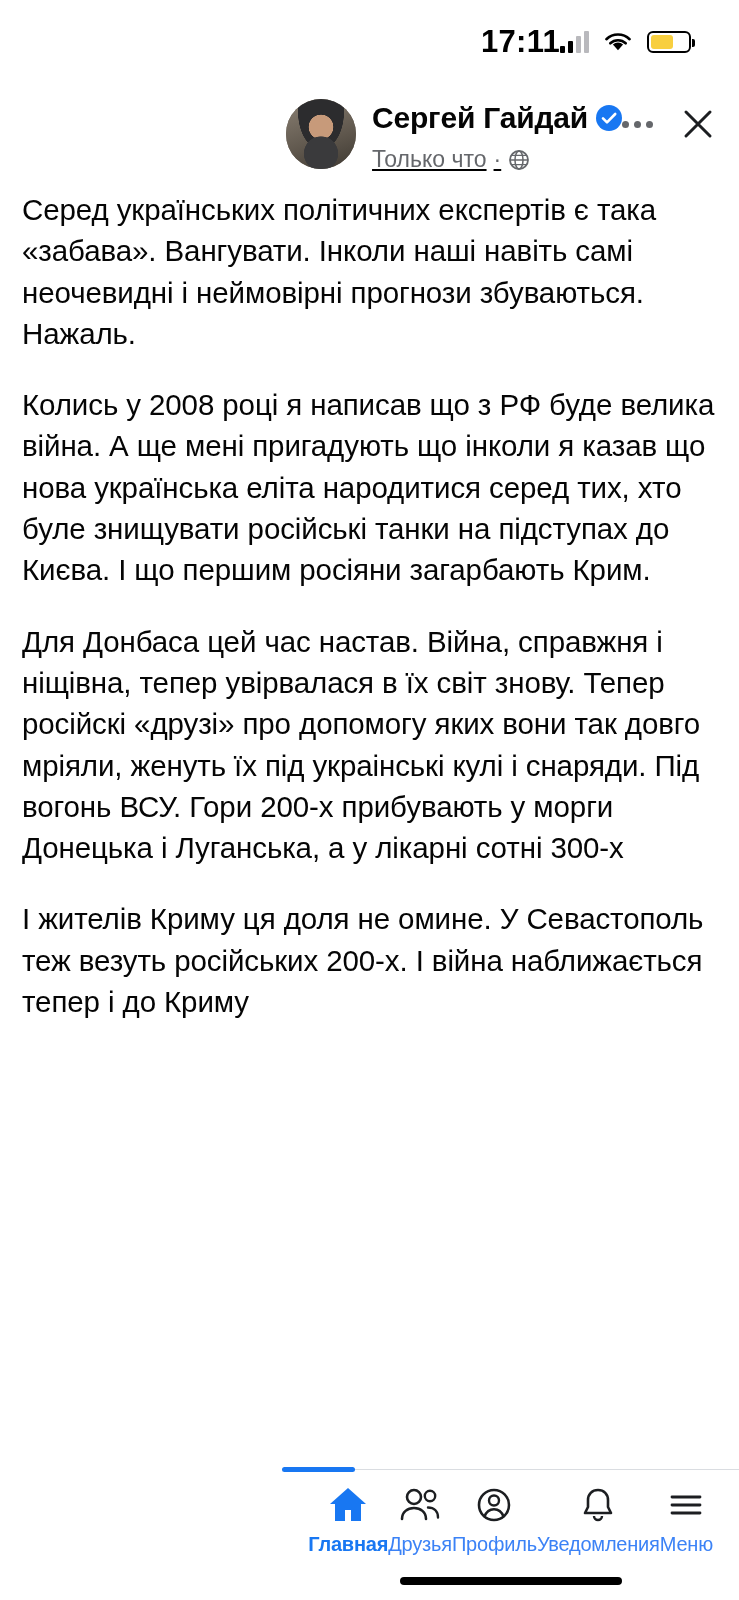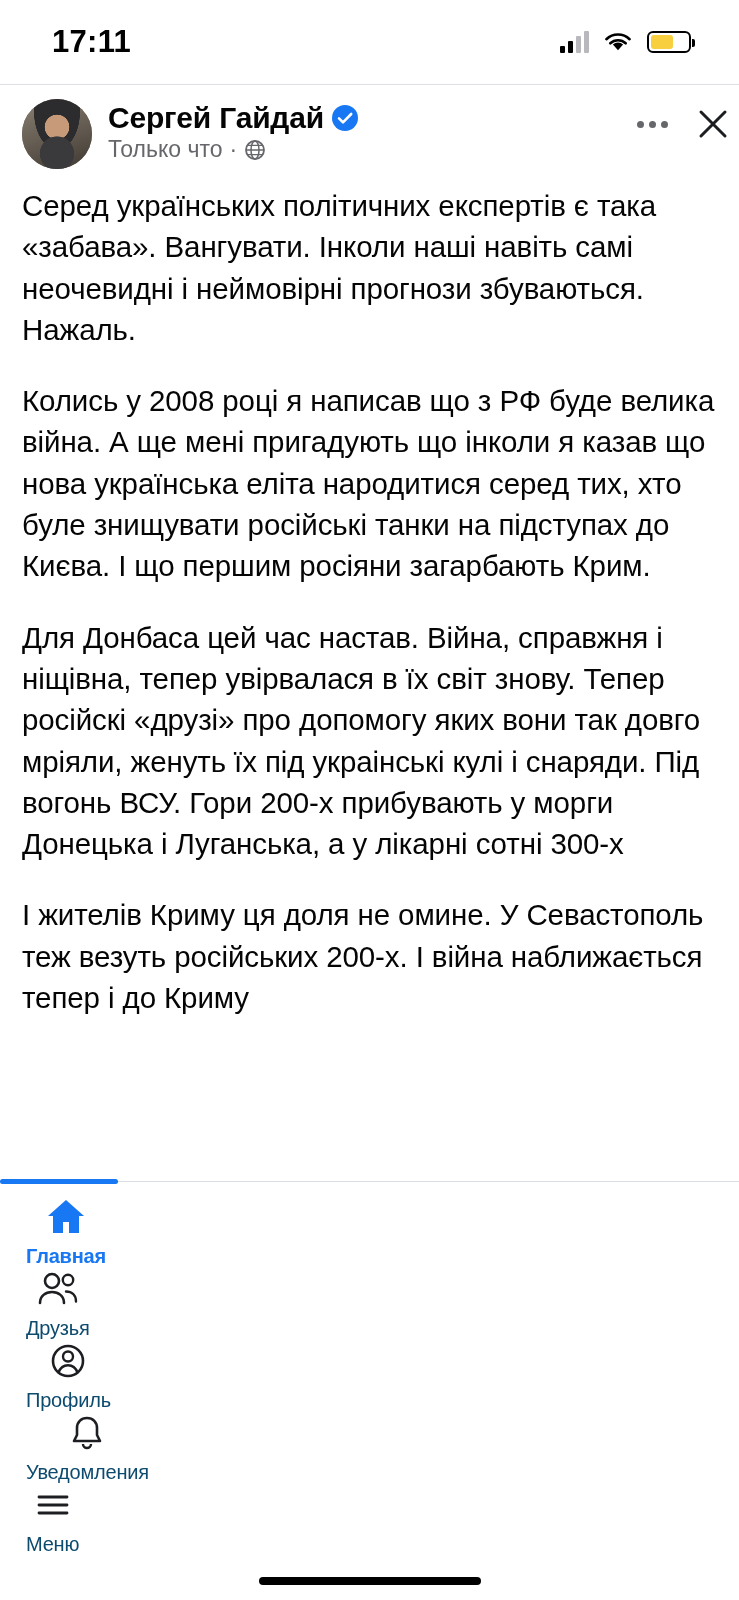--- a/index.html
+++ b/index.html
@@ -10,20 +10,21 @@
     font-family: "Liberation Sans", sans-serif;
     overflow: hidden;
   }
   .phone {
     position: relative;
     width: 739px;
     height: 1600px;
     background: #ffffff;
     display: flex;
     flex-direction: column;
+    align-items: flex-end;
   }
 
   
   .status-bar {
     height: 84px;
     display: flex;
     align-items: center;
     justify-content: space-between;
     padding: 0 48px 0 52px;
     flex: 0 0 auto;
@@ -80,21 +81,21 @@
   }
 
   
   .divider-top {
     height: 1px;
     background: #dddfe2;
   }
   .post-header {
     display: flex;
     align-items: flex-start;
-    padding: 14px 9px 6px 22px;
+    padding: 14px 24px 6px 22px;
     flex: 0 0 auto;
   }
   .avatar {
     width: 70px; height: 70px;
     border-radius: 50%;
     overflow: hidden;
     flex: 0 0 auto;
     background: #6b6257;
     position: relative;
   }
@@ -125,21 +126,22 @@
     letter-spacing: -0.2px;
   }
   .verified {
     width: 26px; height: 26px;
     flex: 0 0 auto;
   }
   .meta-row {
     display: flex;
     align-items: center;
     gap: 7px;
-    margin-top: 1px;
+    margin-top: 11px;
+    text-decoration: underline;
   }
   .meta-text {
     font-size: 23px;
     color: #65676b;
   }
   .globe-icon { width: 22px; height: 22px; flex:0 0 auto; }
   .header-actions {
     display: flex;
     align-items: center;
     gap: 28px;
@@ -187,33 +189,32 @@
     height: 5px;
     width: 16%;
     background: #1877f2;
     border-radius: 3px;
   }
   .tabbar {
     display: flex;
     align-items: flex-start;
     justify-content: space-between;
     padding: 14px 26px 6px 26px;
-    flex-direction: column;
   }
   .tab {
     flex: 1 1 0;
     display: flex;
     flex-direction: column;
     align-items: center;
     gap: 7px;
   }
   .tab .ic { height: 42px; display: flex; align-items: center; justify-content: center; }
   .tab .lbl {
     font-size: 20px;
-    color: #0c4a6e;
+    color: #3b82f6;
     letter-spacing: -0.2px;
   }
   .tab.active .lbl { color: #1877f2; font-weight: 600; }
   .home-indicator {
     height: 38px;
     display: flex;
     align-items: center;
     justify-content: center;
   }
   .home-indicator .bar {

